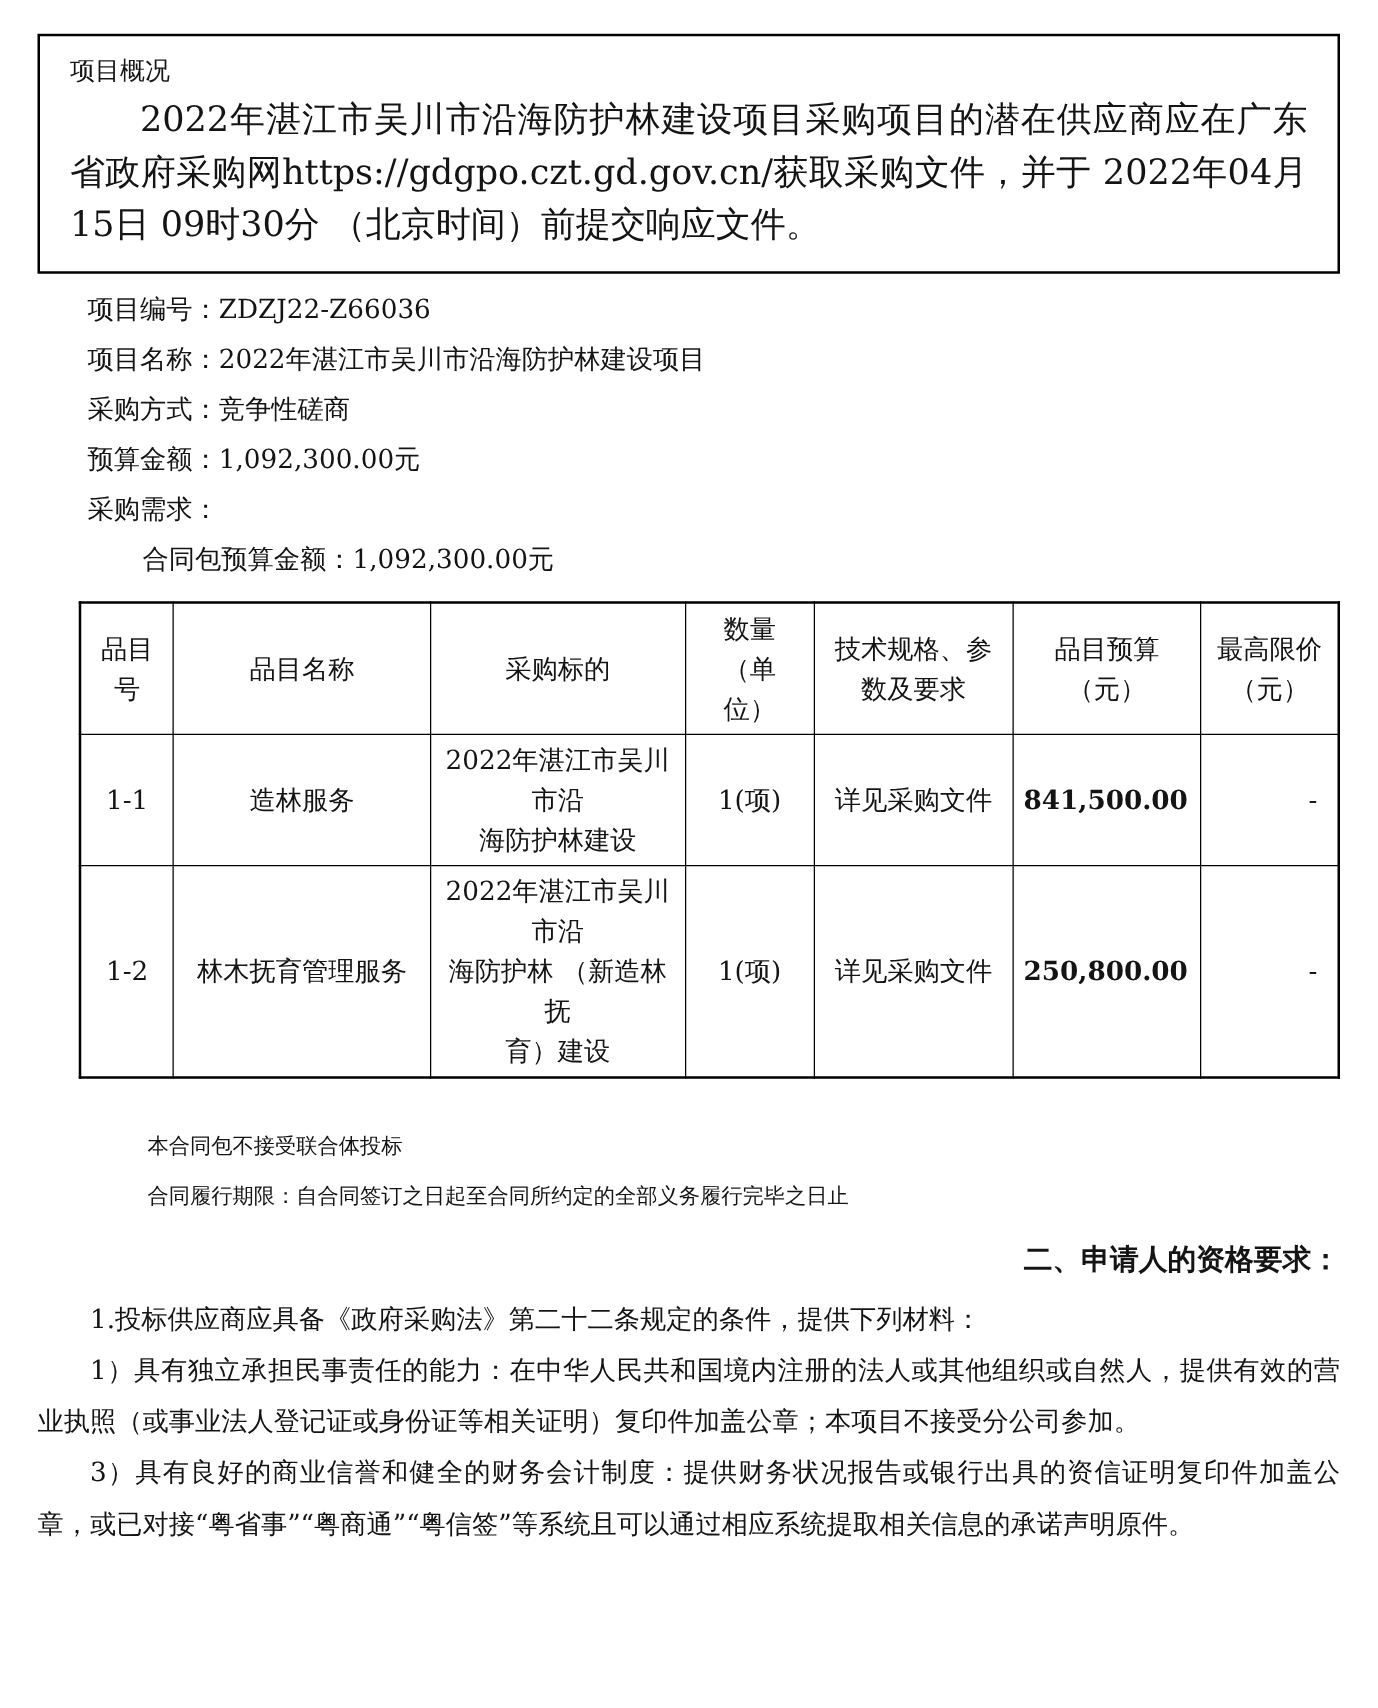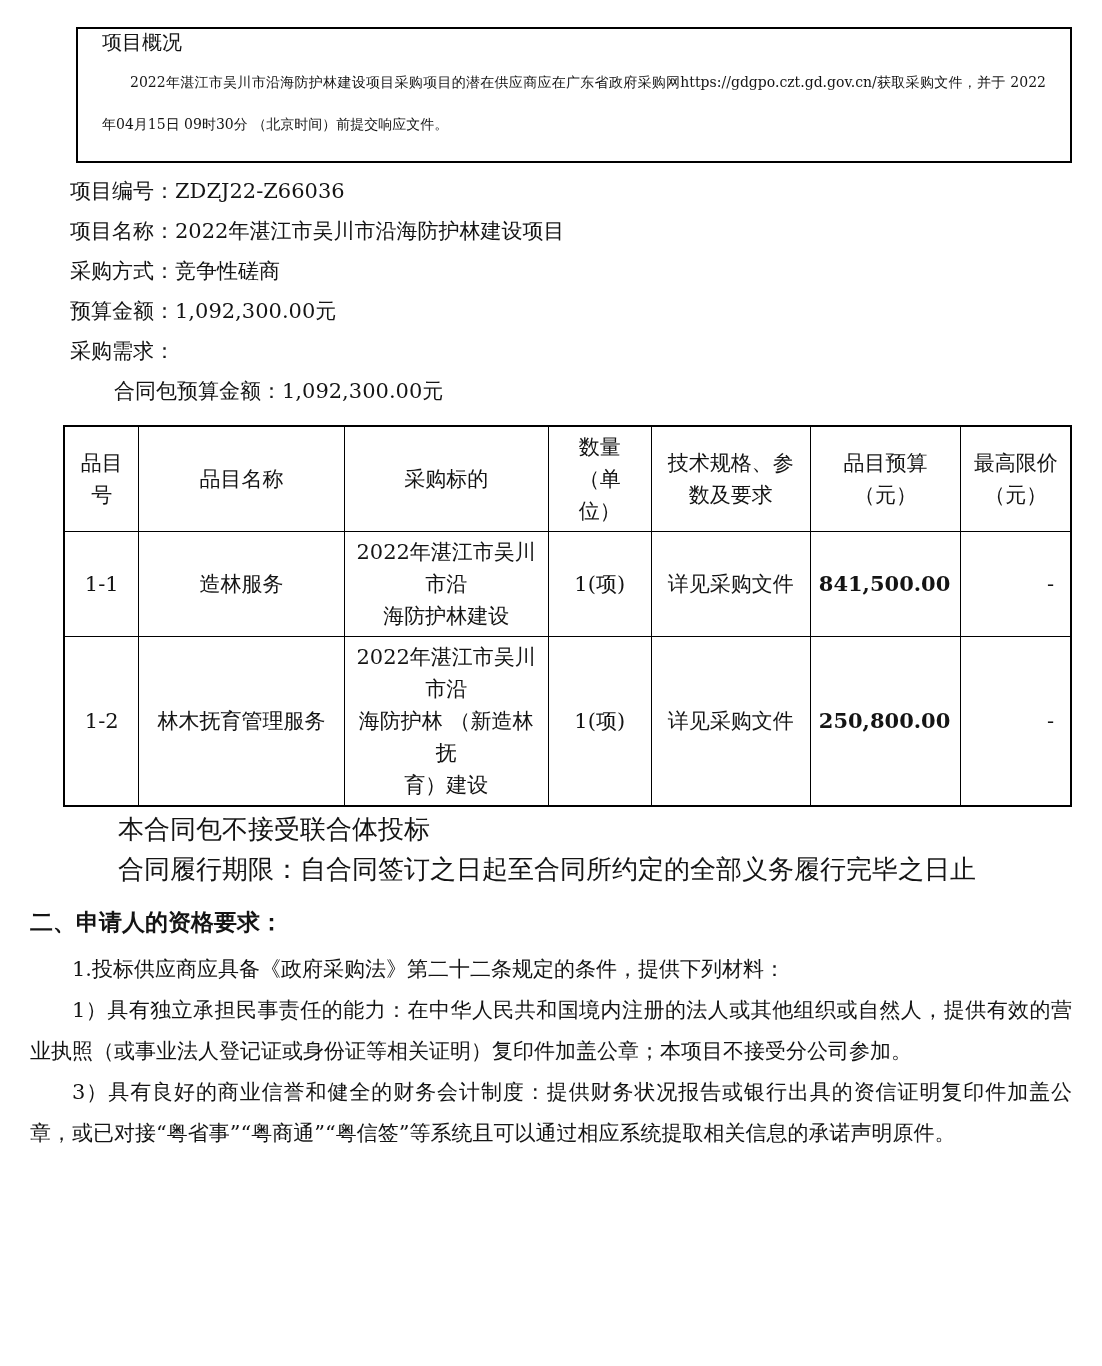--- a/index.html
+++ b/index.html
@@ -17,45 +17,44 @@
   .page {
     box-sizing: border-box;
     width: 1102px;
     padding: 27px 30px 0 30px;
   }
 
   
   .overview-box {
     box-sizing: border-box;
     border: 2px solid #000;
-    padding: 0 24px 16px 24px;
-    margin-left: 46px;
+    padding: 14px 24px 16px 24px;
   }
   .overview-title {
     font-size: 20px;
     line-height: 26px;
     margin: 0 0 6px 0;
   }
   .overview-body {
     margin: 0;
-    font-size: 14px;
+    font-size: 28px;
     line-height: 42px;
     text-indent: 2em;
     text-align: justify;
     word-break: break-all;
   }
 
   
   .sec-heading {
     font-size: 23px;
     font-weight: bold;
     line-height: 30px;
     margin: 28px 0 0 0;
   }
-  .sec-heading.two { margin-top: 16px; }
+  .sec-heading.two { margin-top: 16px; text-align: right; }
 
   
   .fields {
     margin: 8px 0 0 40px;
     font-size: 21px;
     line-height: 40px;
   }
   .contract-block {
     margin-left: 84px;
     font-size: 21px;
@@ -88,24 +87,23 @@
   table.items td.dash {
     text-align: right;
     padding-right: 16px;
   }
   tr.hrow  { height: 97px; }
   tr.row-1 { height: 72px; }
   tr.row-2 { height: 94px; }
 
   
   .notes {
-    margin: 4px 0 0 88px;
-    font-size: 26px;
+    margin: 34px 0 0 88px;
+    font-size: 17px;
     line-height: 40px;
-    font-family: Liberation Mono, monospace;
   }
 
   
   .reqs {
     margin-top: 12px;
     font-size: 21px;
     line-height: 41px;
   }
   .reqs p {
     margin: 0;

